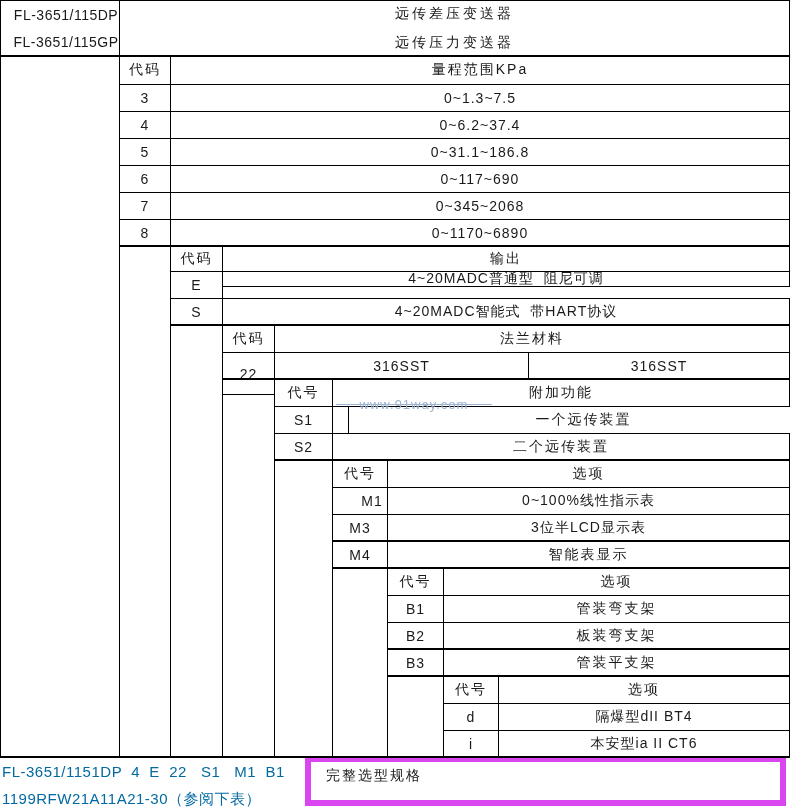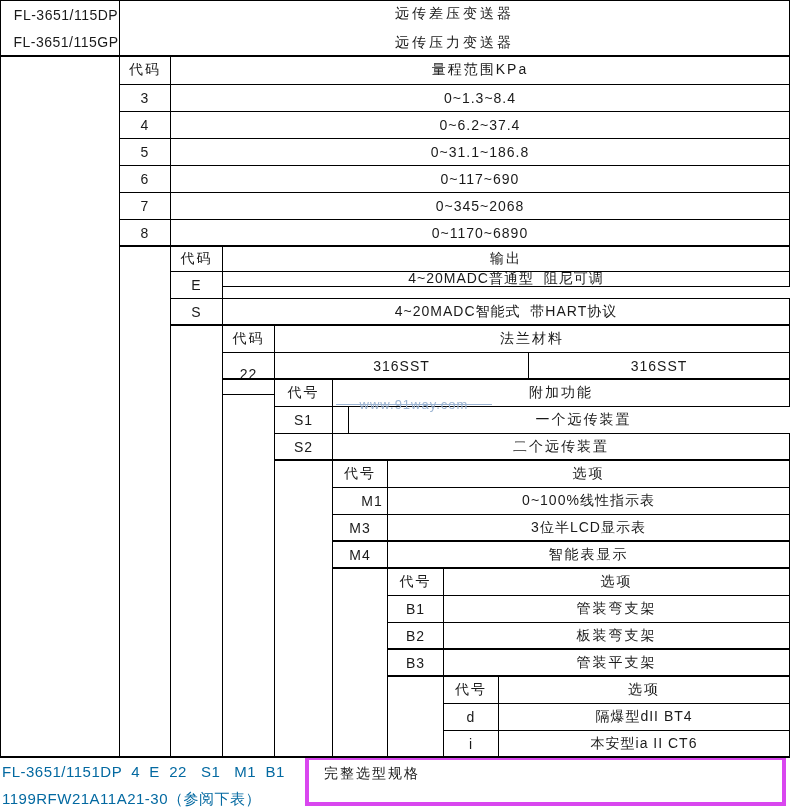--- a/index.html
+++ b/index.html
@@ -7,21 +7,21 @@
         font-family:"Liberation Sans","DejaVu Sans",sans-serif;overflow:hidden;}
   .c{position:absolute;box-sizing:border-box;border:1px solid #000;background:#fff;
      display:flex;align-items:center;justify-content:center;
      font-size:14px;color:#1a1a1a;white-space:pre;letter-spacing:1px;}
   .cjk{letter-spacing:2px;}
   .hl{flex-direction:column;align-items:center;justify-content:center;
       gap:11px;padding-left:12px;letter-spacing:0.5px;}
   .hr{flex-direction:column;gap:11px;letter-spacing:3px;}
   .dv{position:absolute;background:#000;height:2px;z-index:3;}
   .bt{position:absolute;font-size:15px;color:#0369a1;white-space:pre;letter-spacing:0.5px;z-index:4;}
-  .bx{position:absolute;box-sizing:border-box;border:4px solid #d946ef;background:#fff;z-index:2;}
+  .bx{position:absolute;box-sizing:border-box;border:6px solid #d946ef;background:#fff;z-index:2;}
   .bxlab{display:inline-block;padding:5px 0 0 15px;font-size:14px;letter-spacing:2px;color:#1a1a1a;}
   .wm{position:absolute;left:336px;top:394px;width:156px;height:20px;z-index:6;
       display:flex;align-items:center;justify-content:center;
       font-size:13px;letter-spacing:1px;color:#9cb4d2;text-decoration:line-through;
       background:linear-gradient(#9cb4d2,#9cb4d2) center/100% 1px no-repeat;}
 </style>
 </head>
 <body>
 
 <div id="page">
@@ -39,21 +39,21 @@
   <div class="c" style="left:119px;top:246px;width:52px;height:512px"></div>
   <div class="c" style="left:170px;top:325px;width:53px;height:433px"></div>
   <div class="c" style="left:222px;top:379px;width:53px;height:379px"></div>
   <div class="c" style="left:274px;top:460px;width:59px;height:298px"></div>
   <div class="c" style="left:332px;top:568px;width:56px;height:190px"></div>
   <div class="c" style="left:387px;top:676px;width:57px;height:82px"></div>
 
   <div class="c cjk" style="left:119px;top:55px;width:52px;height:30px">代码</div>
   <div class="c cjk" style="left:170px;top:55px;width:620px;height:30px">量程范围KPa</div>
   <div class="c" style="left:119px;top:84px;width:52px;height:28px">3</div>
-  <div class="c" style="left:170px;top:84px;width:620px;height:28px">0~1.3~8.4</div>
+  <div class="c" style="left:170px;top:84px;width:620px;height:28px">0~1.3~7.5</div>
   <div class="c" style="left:119px;top:111px;width:52px;height:28px">4</div>
   <div class="c" style="left:170px;top:111px;width:620px;height:28px">0~6.2~37.4</div>
   <div class="c" style="left:119px;top:138px;width:52px;height:28px">5</div>
   <div class="c" style="left:170px;top:138px;width:620px;height:28px">0~31.1~186.8</div>
   <div class="c" style="left:119px;top:165px;width:52px;height:28px">6</div>
   <div class="c" style="left:170px;top:165px;width:620px;height:28px">0~117~690</div>
   <div class="c" style="left:119px;top:192px;width:52px;height:28px">7</div>
   <div class="c" style="left:170px;top:192px;width:620px;height:28px">0~345~2068</div>
   <div class="c" style="left:119px;top:219px;width:52px;height:28px">8</div>
   <div class="c" style="left:170px;top:219px;width:620px;height:28px">0~1170~6890</div>

